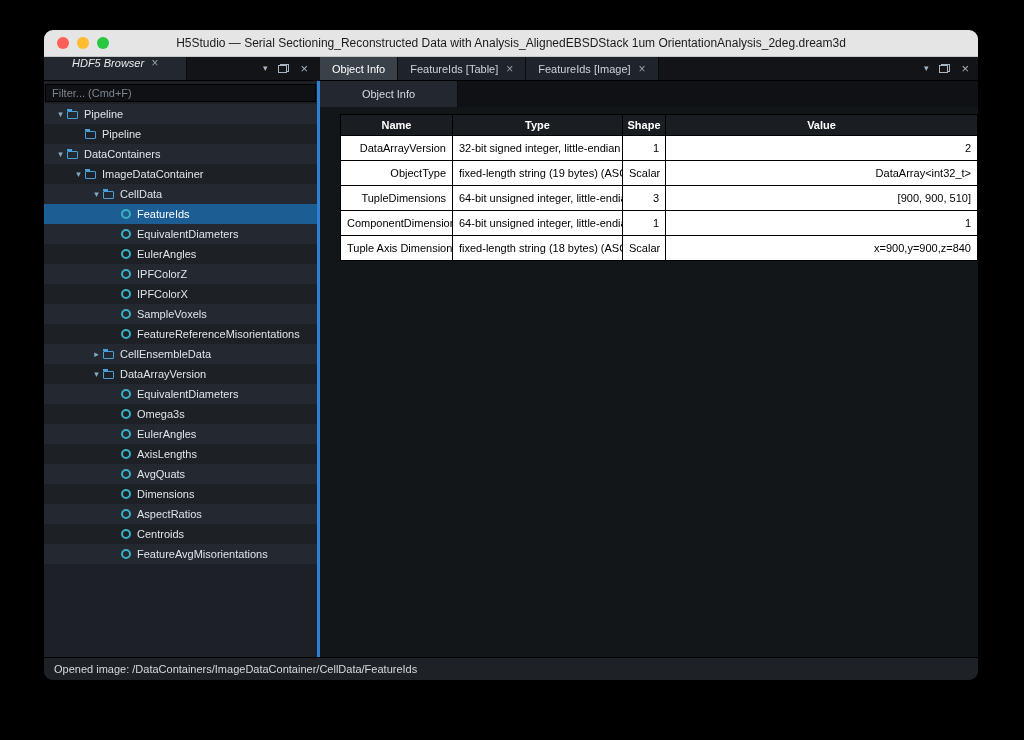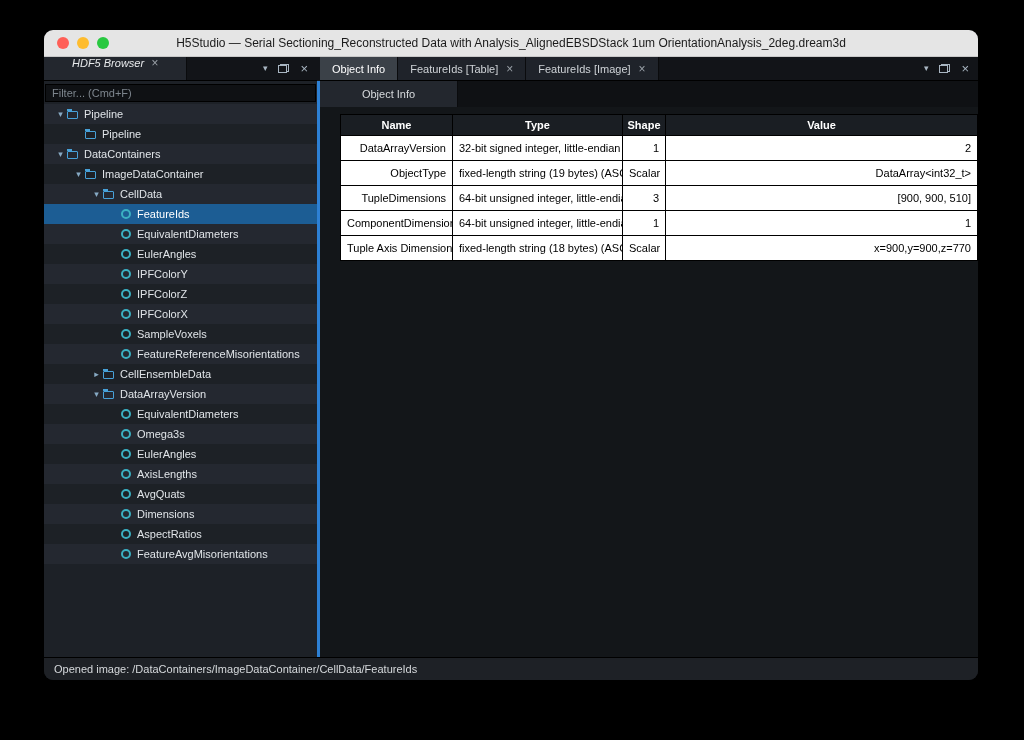--- a/index.html
+++ b/index.html
@@ -211,26 +211,20 @@
           <div class="tree-row">
             <span class="indent" style="width: 64px;"></span>
             <span class="chev"></span>
             <span class="icon-dataset"></span>
             <span class="tree-label">EulerAngles</span>
           </div>
           <div class="tree-row">
             <span class="indent" style="width: 64px;"></span>
             <span class="chev"></span>
             <span class="icon-dataset"></span>
-            <span class="tree-label">IPFColorY</span>
-          </div>
-          <div class="tree-row">
-            <span class="indent" style="width: 64px;"></span>
-            <span class="chev"></span>
-            <span class="icon-dataset"></span>
             <span class="tree-label">IPFColorZ</span>
           </div>
           <div class="tree-row">
             <span class="indent" style="width: 64px;"></span>
             <span class="chev"></span>
             <span class="icon-dataset"></span>
             <span class="tree-label">IPFColorX</span>
           </div>
           <div class="tree-row">
             <span class="indent" style="width: 64px;"></span>
@@ -290,20 +284,26 @@
             <span class="indent" style="width: 64px;"></span>
             <span class="chev"></span>
             <span class="icon-dataset"></span>
             <span class="tree-label">Dimensions</span>
           </div>
           <div class="tree-row">
             <span class="indent" style="width: 64px;"></span>
             <span class="chev"></span>
             <span class="icon-dataset"></span>
             <span class="tree-label">AspectRatios</span>
+          </div>
+          <div class="tree-row">
+            <span class="indent" style="width: 64px;"></span>
+            <span class="chev"></span>
+            <span class="icon-dataset"></span>
+            <span class="tree-label">Centroids</span>
           </div>
           <div class="tree-row">
             <span class="indent" style="width: 64px;"></span>
             <span class="chev"></span>
             <span class="icon-dataset"></span>
             <span class="tree-label">FeatureAvgMisorientations</span>
           </div>
         </div>
     </div>
 
@@ -374,21 +374,21 @@
               <tr>
                 <td>ComponentDimensions</td>
                 <td>64-bit unsigned integer, little-endian</td>
                 <td>1</td>
                 <td>1</td>
               </tr>
               <tr>
                 <td>Tuple Axis Dimensions</td>
                 <td>fixed-length string (18 bytes) (ASCII)</td>
                 <td>Scalar</td>
-                <td>x=900,y=900,z=770</td>
+                <td>x=900,y=900,z=840</td>
               </tr>
             </tbody>
         </table>
       </div>
       <div class="table-fill"></div>
     </div>
 
   </div>
 
   <div class="statusbar">

